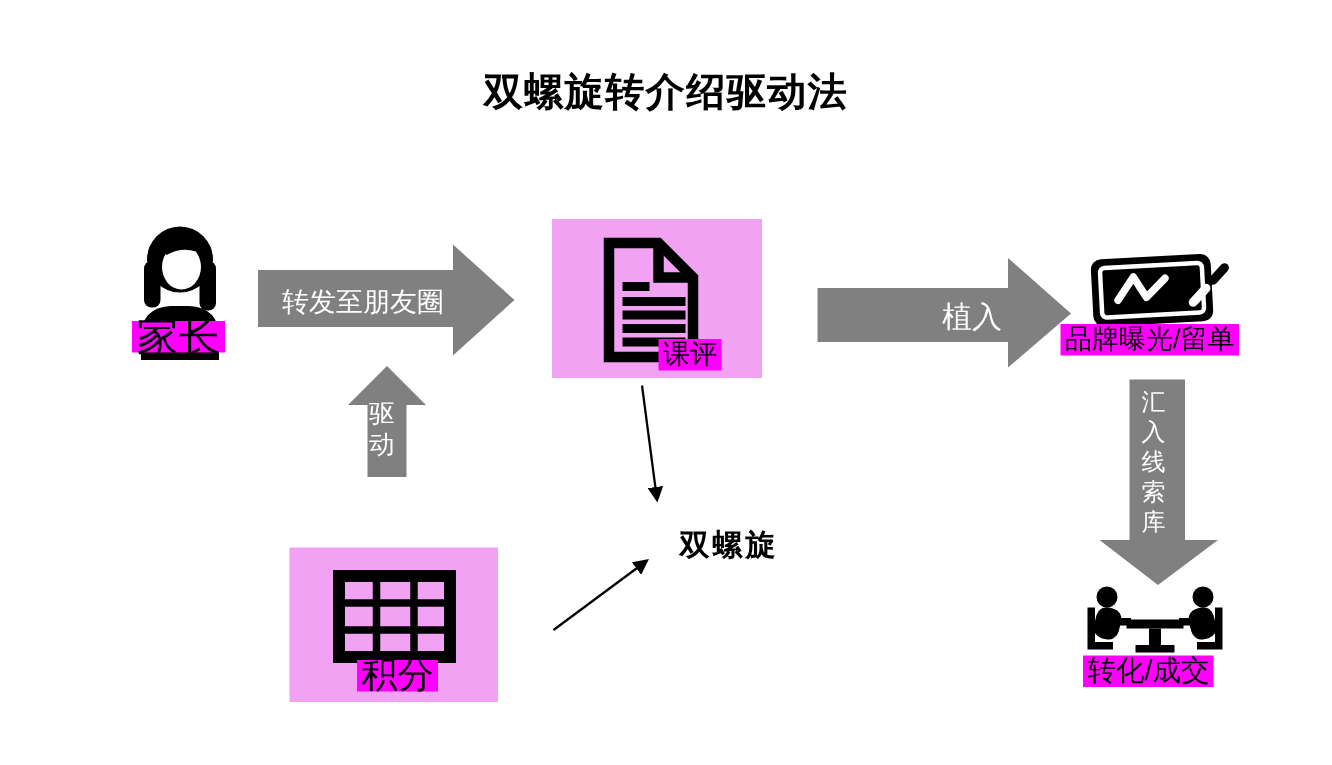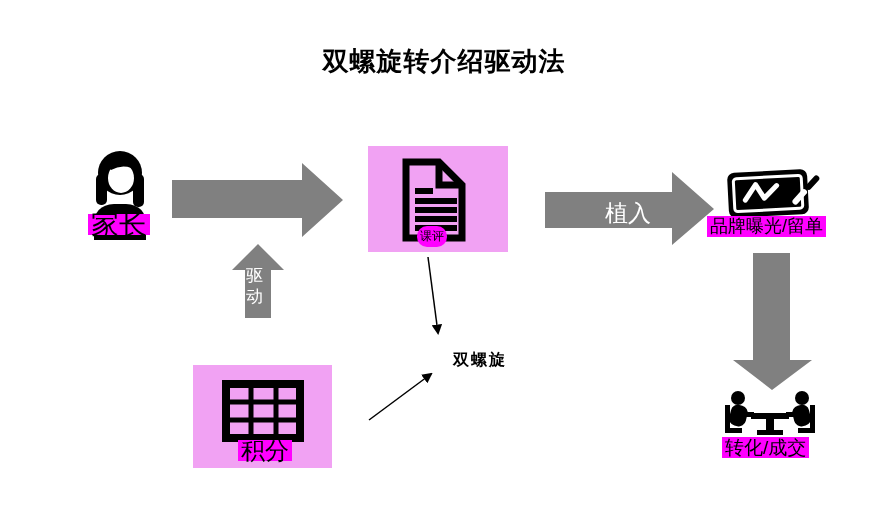--- a/index.html
+++ b/index.html
@@ -21,39 +21,39 @@
 
   .pink-box{background:var(--box-pink,#F1A2F3);}
   #review-box{left:368px;top:146px;width:140px;height:106px;}
   #points-box{left:193px;top:365px;width:139px;height:103px;}
 
   .tag{
     background:var(--highlight-magenta,#FF00FF);
     color:#000;padding:0 3px;line-height:21px;white-space:nowrap;
   }
   #parent-tag{left:88px;top:214px;font-size:28px;}
-  #review-tag{left:417px;top:226px;font-size:12px;border-radius:10px;}
+  #review-tag{left:439px;top:226px;font-size:18px;}
   #brand-tag{left:707px;top:216px;font-size:18px;}
   #deal-tag{left:722px;top:437px;font-size:19px;}
   #points-tag{left:238px;top:440px;font-size:24px;}
 
   .block-arrow{fill:var(--arrow-gray,#808080);}
   .arrow-text{
     color:#fff;text-align:center;white-space:nowrap;
   }
   #forward-text{left:178px;top:189px;width:128px;font-size:18px;}
-  #implant-text{left:568px;top:198px;width:120px;font-size:23px;}
+  #implant-text{left:548px;top:198px;width:120px;font-size:20px;text-align:right;}
   .arrow-text-vert{
     color:#fff;text-align:left;white-space:normal;word-break:break-all;
   }
   #drive-text{left:246px;top:265px;width:24px;font-size:17px;line-height:21px;}
   #leadpool-text{left:761px;top:259px;width:21px;font-size:16px;line-height:20px;}
 
   .helix-label{
-    left:453px;top:350px;font-size:16px;font-weight:bold;color:#000;letter-spacing:2px;
+    left:453px;top:350px;font-size:20px;font-weight:bold;color:#000;letter-spacing:2px;
   }
 
   svg{display:block;}
 </style>
 </head>
 <body>
 
 <div id="stage">
 
   <div class="abs title">双螺旋转介绍驱动法</div>
@@ -66,20 +66,21 @@
     <rect x="11" y="26" width="11" height="31" rx="5" fill="#000"></rect>
     <rect x="48" y="26" width="11" height="33" rx="5" fill="#000"></rect>
     <ellipse cx="36" cy="30" rx="13" ry="15" fill="#fff"></ellipse>
     <path d="M20,16 Q33,6 52,14 L54,24 Q40,14 26,22 Z" fill="#000"></path>
     <path d="M9,92 L9,77 Q9,57 29,56 L41,56 Q61,57 61,77 L61,92 Z" fill="#000"></path>
   </svg>
 
   <svg class="abs" style="left:170px;top:160px;" width="176" height="80" viewBox="0 0 176 80">
     <polygon class="block-arrow" points="2,20 132,20 132,3 173,40 132,77 132,58 2,58"></polygon>
   </svg>
+  <div class="abs arrow-text" id="forward-text">转发至朋友圈</div>
 
   <svg class="abs" style="left:228px;top:242px;" width="60" height="78" viewBox="0 0 60 78">
     <polygon class="block-arrow" points="30,2 56,28 43,28 43,76 17,76 17,28 4,28"></polygon>
   </svg>
   <div class="abs arrow-text-vert" id="drive-text">驱动</div>
 
   <svg class="abs" style="left:401px;top:158px;" width="66" height="84" viewBox="0 0 66 84">
     <path d="M5,4 H38 L61,27 V80 H5 Z" fill="none" stroke="#000" stroke-width="7" stroke-linejoin="miter"></path>
     <path d="M38,4 V27 H61" fill="none" stroke="#000" stroke-width="7"></path>
     <rect x="14" y="30" width="18" height="6" fill="#000"></rect>
@@ -100,20 +101,21 @@
       <rect x="9" y="10" width="68" height="33" rx="3" fill="none" stroke="#fff" stroke-width="3"></rect>
       <path d="M20,32 L31,17 L39,31 L52,19" stroke="#fff" stroke-width="5" fill="none" stroke-linecap="round" stroke-linejoin="round"></path>
       <line x1="70" y1="36" x2="79" y2="27" stroke="#fff" stroke-width="6" stroke-linecap="round"></line>
       <line x1="84" y1="22" x2="92" y2="14" stroke="#000" stroke-width="6" stroke-linecap="round"></line>
     </g>
   </svg>
 
   <svg class="abs" style="left:730px;top:251px;" width="85" height="141" viewBox="0 0 85 141">
     <polygon class="block-arrow" points="23,2 60,2 60,109 82,109 42,139 3,109 23,109"></polygon>
   </svg>
+  <div class="abs arrow-text-vert" id="leadpool-text">汇入线索库</div>
 
   <svg class="abs" style="left:722px;top:390px;" width="100" height="48" viewBox="0 0 100 48">
     <g id="person-left">
       <circle cx="16" cy="8" r="7" fill="#000"></circle>
       <rect x="8" y="15" width="17" height="21" rx="7" transform="rotate(14 16 25)" fill="#000"></rect>
       <path d="M3,15 h5 v23 h12 v5 H3 Z" fill="#000"></path>
       <rect x="22" y="22" width="10" height="5" fill="#000"></rect>
     </g>
     <use href="#person-left" transform="translate(96,0) scale(-1,1)"></use>
     <rect x="29" y="23" width="38" height="6" fill="#000"></rect>

